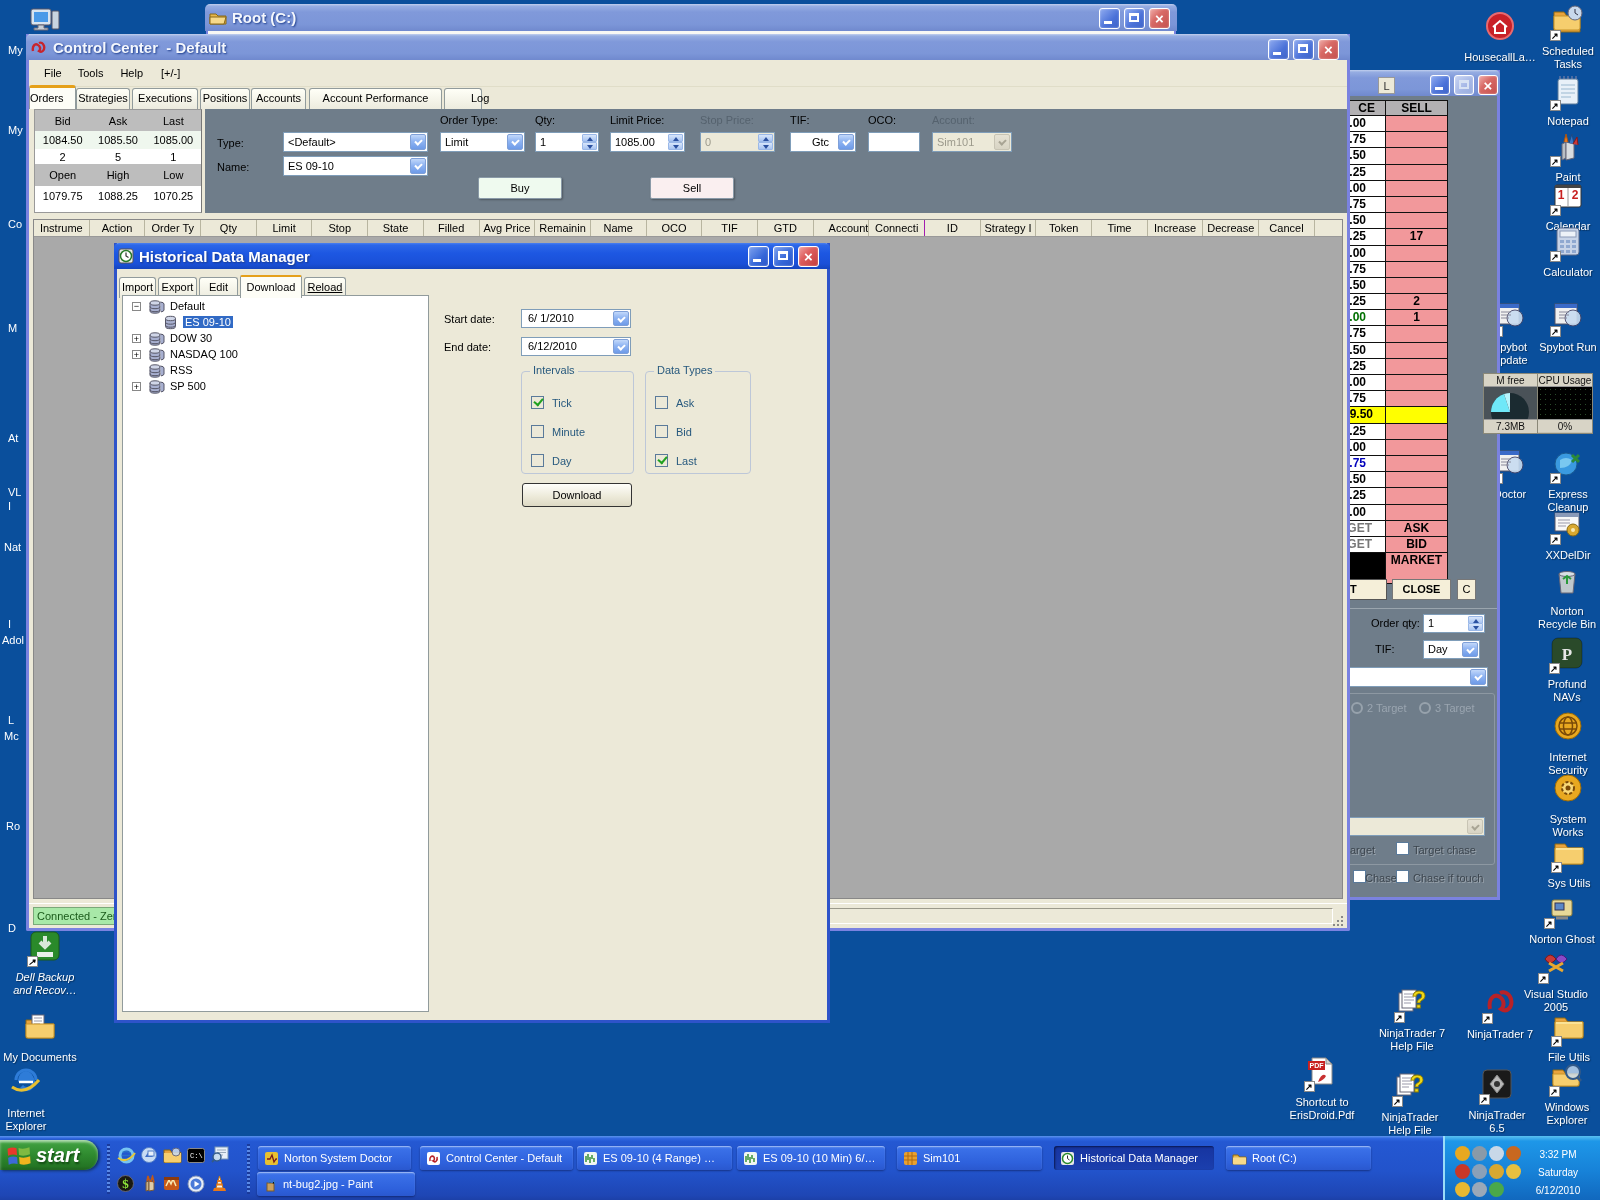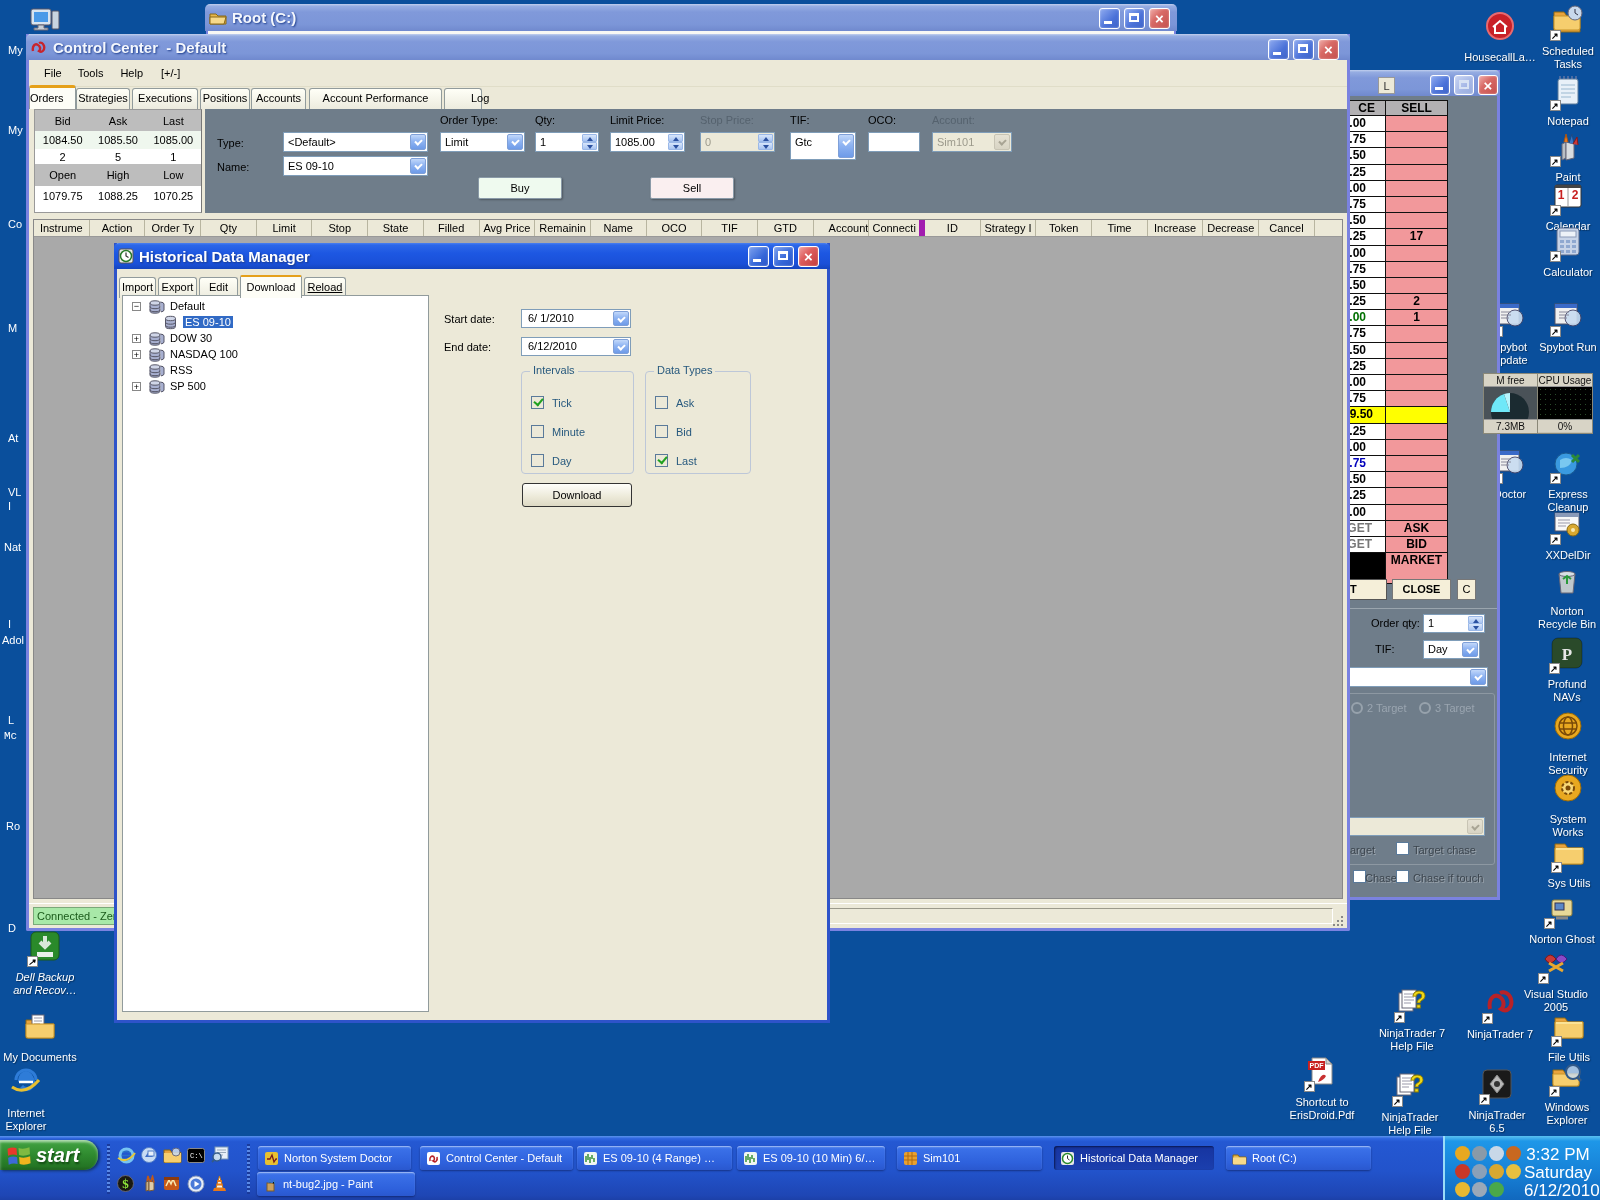--- a/index.html
+++ b/index.html
@@ -51,21 +51,21 @@
 <div class="abs" style="left:8px;top:86px;">My</div>
 <div class="abs" style="left:8px;top:180px;">Co</div>
 <div class="abs" style="left:8px;top:284px;">M</div>
 <div class="abs" style="left:8px;top:394px;">At</div>
 <div class="abs" style="left:8px;top:448px;">VL</div>
 <div class="abs" style="left:8px;top:462px;">I</div>
 <div class="abs" style="left:4px;top:503px;">Nat</div>
 <div class="abs" style="left:8px;top:580px;">I</div>
 <div class="abs" style="left:2px;top:596px;">Adol</div>
 <div class="abs" style="left:8px;top:676px;">L</div>
-<div class="abs" style="left:4px;top:692px;font-family:Liberation Mono, monospace;">Mc</div>
+<div class="abs" style="left:4px;top:692px;">Mc</div>
 <div class="abs" style="left:6px;top:782px;">Ro</div>
 <div class="abs" style="left:8px;top:884px;">D</div>
 </div>
 <div id="deskicons">
     <div class="dico" style="left:7px;top:5px;"><span class="ig"><svg width="32" height="32" viewBox="0 0 32 32">
           <rect x="2" y="4" width="20" height="16" rx="2" fill="#D8E4F0" stroke="#556"></rect>
           <rect x="5" y="7" width="14" height="10" fill="#4A9AE8"></rect>
           <path d="M9 20 h6 v3 h4 v2 h-14 v-2 h4 z" fill="#C8D0D8" stroke="#667"></path>
           <rect x="23" y="6" width="7" height="18" rx="1" fill="#C8D4E0" stroke="#556"></rect>
         </svg></span><div class="lbl"></div></div>
@@ -482,21 +482,21 @@
       <div class="abs" style="left:585px;top:5px;">TIF:</div>
       <div class="abs" style="left:663px;top:5px;">OCO:</div>
       <div class="abs" style="left:727px;top:5px;color:#55626E;">Account:</div>
       <div class="abs" style="left:12px;top:28px;">Type:</div>
       <div class="abs" style="left:12px;top:52px;">Name:</div>
       <div class="combo abs" style="left:78px;top:23px;width:145px;height:20px;line-height:18px;padding-left:4px;">&lt;Default&gt;<span class="cbtn"></span></div>
       <div class="combo abs" style="left:235px;top:23px;width:85px;height:20px;line-height:18px;padding-left:4px;">Limit<span class="cbtn"></span></div>
       <div class="combo spin abs" style="left:330px;top:23px;width:64px;height:20px;line-height:18px;padding-left:4px;">1<span class="su"></span><span class="sd"></span></div>
       <div class="combo spin abs" style="left:405px;top:23px;width:75px;height:20px;line-height:18px;padding-left:4px;">1085.00<span class="su"></span><span class="sd"></span></div>
       <div class="combo spin dis abs" style="left:495px;top:23px;width:75px;height:20px;line-height:18px;padding-left:4px;">0<span class="su"></span><span class="sd"></span></div>
-      <div class="combo abs" style="left:585px;top:23px;width:66px;height:28px;line-height:18px;padding-left:4px;">Gtc<span class="cbtn"></span></div>
+      <div class="combo abs" style="left:585px;top:23px;width:66px;height:20px;line-height:18px;padding-left:21px;">Gtc<span class="cbtn"></span></div>
       <div class="combo abs" style="left:663px;top:23px;width:52px;height:20px;"></div>
       <div class="combo dis abs" style="left:727px;top:23px;width:80px;height:20px;line-height:18px;padding-left:4px;">Sim101<span class="cbtn"></span></div>
       <div class="combo abs" style="left:78px;top:47px;width:145px;height:20px;line-height:18px;padding-left:4px;">ES 09-10<span class="cbtn"></span></div>
       <div class="abs" style="left:273px;top:68px;width:84px;height:22px;background:#EFFAEF;border:1px solid #8A9AA8;border-radius:2px;text-align:center;line-height:20px;box-shadow:1px 1px 2px rgba(0,0,0,.3);">Buy</div>
       <div class="abs" style="left:445px;top:68px;width:84px;height:22px;background:#FAEFF0;border:1px solid #8A9AA8;border-radius:2px;text-align:center;line-height:20px;box-shadow:1px 1px 2px rgba(0,0,0,.3);">Sell</div>
     </div>
   </div>
 
   <div style="position:relative;height:680px;margin:6px 4px 0 4px;border:1px solid #888;background:#A9A9A9;">
     <div style="height:17px;background:#ECE9D8;display:flex;border-bottom:1px solid #999;" id="gridhdr">
@@ -508,21 +508,21 @@
         <div style="flex:0 0 55.7px;text-align:center;line-height:16px;border-right:1px solid #B8B5A0;overflow:hidden;">Stop</div>
         <div style="flex:0 0 55.7px;text-align:center;line-height:16px;border-right:1px solid #B8B5A0;overflow:hidden;">State</div>
         <div style="flex:0 0 55.7px;text-align:center;line-height:16px;border-right:1px solid #B8B5A0;overflow:hidden;">Filled</div>
         <div style="flex:0 0 55.7px;text-align:center;line-height:16px;border-right:1px solid #B8B5A0;overflow:hidden;">Avg Price</div>
         <div style="flex:0 0 55.7px;text-align:center;line-height:16px;border-right:1px solid #B8B5A0;overflow:hidden;">Remainin</div>
         <div style="flex:0 0 55.7px;text-align:center;line-height:16px;border-right:1px solid #B8B5A0;overflow:hidden;">Name</div>
         <div style="flex:0 0 55.7px;text-align:center;line-height:16px;border-right:1px solid #B8B5A0;overflow:hidden;">OCO</div>
         <div style="flex:0 0 55.7px;text-align:center;line-height:16px;border-right:1px solid #B8B5A0;overflow:hidden;">TIF</div>
         <div style="flex:0 0 55.7px;text-align:center;line-height:16px;border-right:1px solid #B8B5A0;overflow:hidden;">GTD</div>
         <div style="flex:0 0 55.7px;text-align:right;line-height:16px;border-right:1px solid #B8B5A0;overflow:hidden;">Account</div>
-        <div style="flex:0 0 55.7px;text-align:center;line-height:16px;border-right:6px solid #a21caf;overflow:hidden;">Connecti</div>
+        <div style="flex:0 0 55.7px;text-align:center;line-height:16px;border-right:1px solid #a21caf;overflow:hidden;">Connecti</div>
         <div style="flex:0 0 55.7px;text-align:center;line-height:16px;border-right:1px solid #B8B5A0;overflow:hidden;">ID</div>
         <div style="flex:0 0 55.7px;text-align:center;line-height:16px;border-right:1px solid #B8B5A0;overflow:hidden;">Strategy I</div>
         <div style="flex:0 0 55.7px;text-align:center;line-height:16px;border-right:1px solid #B8B5A0;overflow:hidden;">Token</div>
         <div style="flex:0 0 55.7px;text-align:center;line-height:16px;border-right:1px solid #B8B5A0;overflow:hidden;">Time</div>
         <div style="flex:0 0 55.7px;text-align:center;line-height:16px;border-right:1px solid #B8B5A0;overflow:hidden;">Increase</div>
         <div style="flex:0 0 55.7px;text-align:center;line-height:16px;border-right:1px solid #B8B5A0;overflow:hidden;">Decrease</div>
         <div style="flex:0 0 55.7px;text-align:center;line-height:16px;border-right:1px solid #B8B5A0;overflow:hidden;">Cancel</div>
       </div>
   </div>
 
@@ -764,21 +764,21 @@
       <div class="tkbtn" style="left:257px;top:36px;width:158px;">
         <span class="tkico"><svg width="15" height="15" viewBox="0 0 15 15">
             <rect x="4" y="6" width="7" height="8" fill="#C8A060" stroke="#7A5A2A"></rect>
             <path d="M6 6 l1 -4 1 4 M9 6 l2 -3 1 4" stroke="#3878C8" stroke-width="1.3"></path>
           </svg></span>
         <span>nt-bug2.jpg - Paint</span>
       </div>
     </div>
 
   <div class="abs" style="left:1443px;top:0;width:157px;height:64px;background:linear-gradient(180deg,#5AC0F0 0%,#1E97E8 8%,#1782D8 55%,#1168BE 100%);border-left:2px solid #9ADCF8;">
-    <div style="position:absolute;right:8px;top:10px;width:68px;color:#fff;font-size:17px;text-align:center;line-height:18px;">3:32 PM<br>Saturday<br>6/12/2010</div>
+    <div style="position:absolute;right:8px;top:10px;width:68px;color:#fff;font-size:10px;text-align:center;line-height:18px;">3:32 PM<br>Saturday<br>6/12/2010</div>
     <div id="trayicons">
         <div class="abs" style="left:10px;top:10px;width:15px;height:15px;border-radius:50%;background:#E8A820;"></div>
         <div class="abs" style="left:27px;top:10px;width:15px;height:15px;border-radius:50%;background:#8A9AA8;"></div>
         <div class="abs" style="left:44px;top:10px;width:15px;height:15px;border-radius:50%;background:#C8D8E8;"></div>
         <div class="abs" style="left:61px;top:10px;width:15px;height:15px;border-radius:50%;background:#C86820;"></div>
         <div class="abs" style="left:10px;top:28px;width:15px;height:15px;border-radius:50%;background:#C83828;"></div>
         <div class="abs" style="left:27px;top:28px;width:15px;height:15px;border-radius:50%;background:#8AA0B8;"></div>
         <div class="abs" style="left:44px;top:28px;width:15px;height:15px;border-radius:50%;background:#D8A830;"></div>
         <div class="abs" style="left:61px;top:28px;width:15px;height:15px;border-radius:50%;background:#E8C040;"></div>
         <div class="abs" style="left:10px;top:46px;width:15px;height:15px;border-radius:50%;background:#E8B830;"></div>

